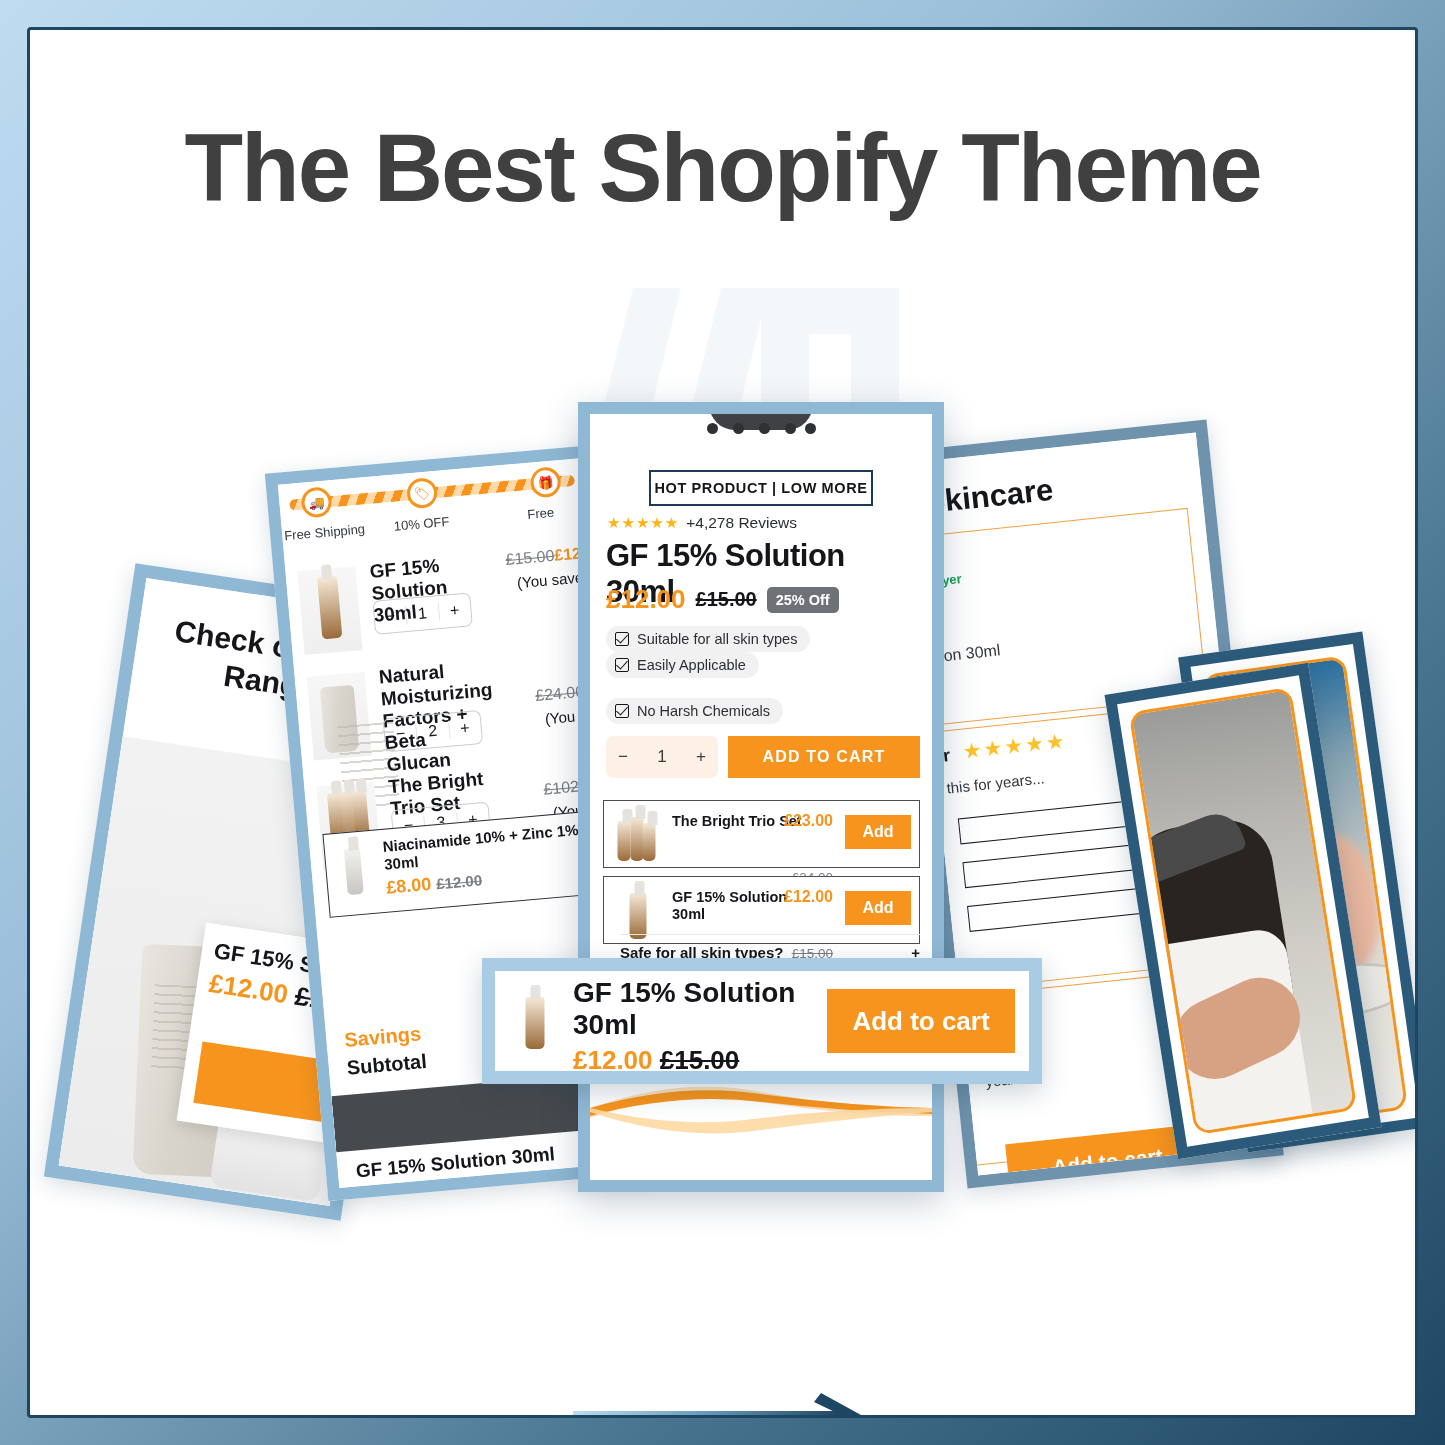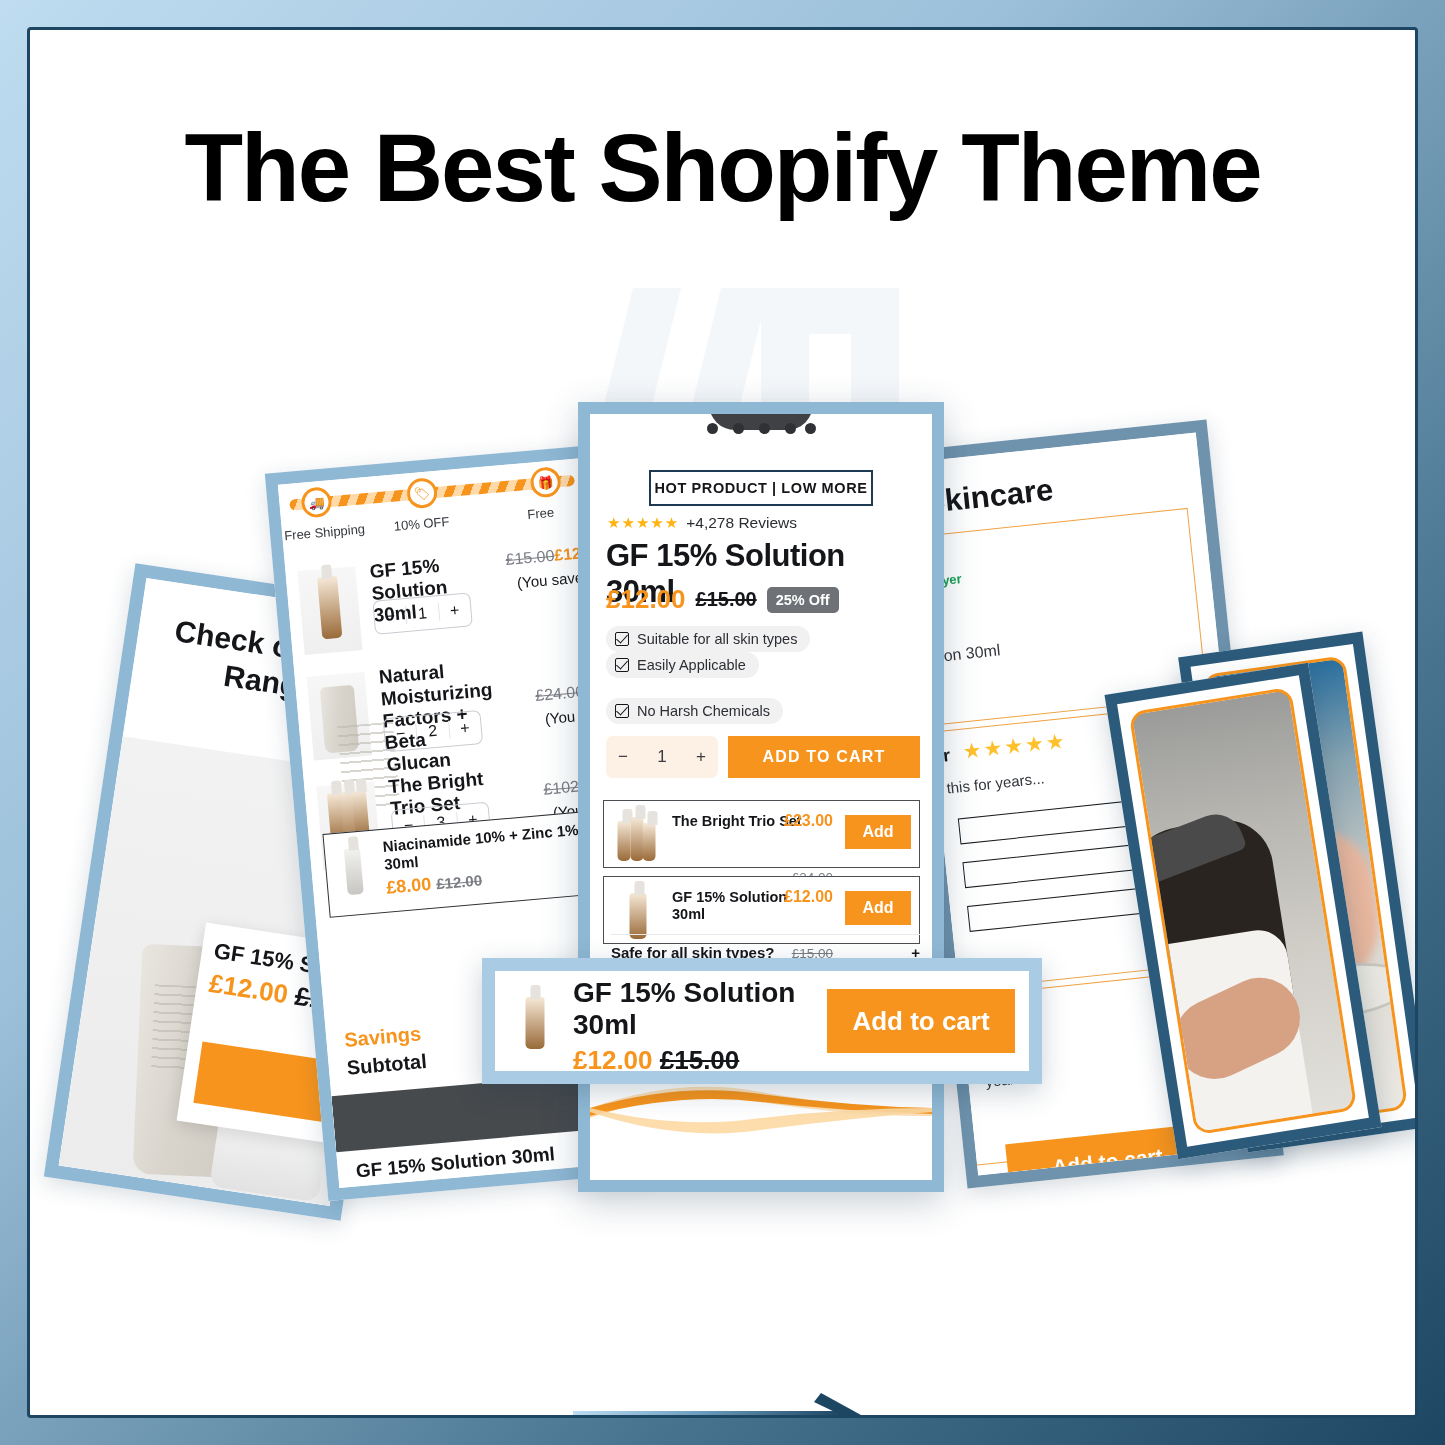--- a/index.html
+++ b/index.html
@@ -32,21 +32,21 @@
     color:#f3f6f9; user-select:none; pointer-events:none;
   }
 
   
   .headline{
     position:absolute; left:0; right:0; top:86px; text-align:center;
     pointer-events:none;
   }
   .hl1{
     display:block; font-size:96px; font-weight:bold; line-height:1.08;
-    letter-spacing:-2px; color:#000000;
+    letter-spacing:-2px; color:#404040;
   }
   .hl2{
     display:block; font-size:92px; font-weight:bold; line-height:1.15;
     letter-spacing:-2px;
     background:linear-gradient(100deg,#cfe6f7 0%,#bcdcf2 14%,#7fb3d6 33%,#3d6e92 55%,#1d4663 72%);
     -webkit-background-clip:text; background-clip:text;
     -webkit-text-fill-color:transparent; color:transparent;
   }
 
   
@@ -279,21 +279,21 @@
   }
   .ups .uprice{ position:absolute; right:86px; top:11px; text-align:right; }
   .ups .uprice b{ display:block; font-size:16px; color:#f7941d; }
   .ups .uprice s{ display:block; font-size:13.5px; color:#7a7d84;margin-top:40px; }
   .ups .ubtn{
     position:absolute; right:8px; top:14px; width:66px; height:34px;
     background:#f7941d; color:#fff; font-size:16px; font-weight:bold;
     display:flex; align-items:center; justify-content:center;
   }
   .faq{
-    position:absolute; left:21px; right:12px; top:520px; height:36px;
+    position:absolute; left:30px; right:12px; top:520px; height:36px;
     display:flex; align-items:center; justify-content:space-between;
     font-size:15px; font-weight:bold; color:#15161a;
     border-top:1px solid #e6e8eb;
   }
   .wave{
     position:absolute; left:0; right:0; bottom:34px; height:78px; overflow:hidden;
   }
 
   
   #sticky{

